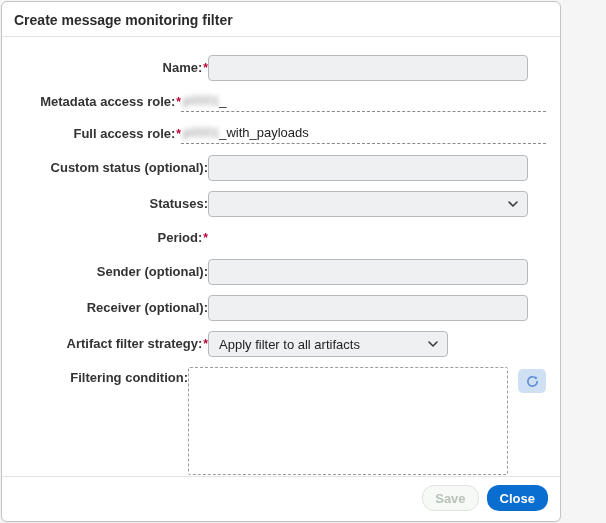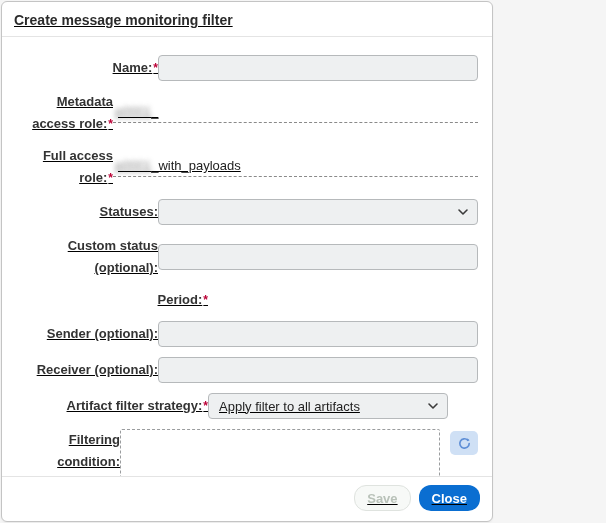--- a/index.html
+++ b/index.html
@@ -3,30 +3,29 @@
   <meta charset="utf-8">
   <style>
     * { box-sizing: border-box; margin: 0; padding: 0; }
     body {
       font-family: Arial, Helvetica, sans-serif;
       background: #f5f5f5;
       width: 606px;
       height: 523px;
     }
     .modal {
-      width: 492px;
+      width: 560px;
       height: 521px;
       background: #fff;
       border: 1px solid #c4c4c4;
       border-radius: 6px;
       margin: 1px;
       display: flex;
       flex-direction: column;
       box-shadow: 0 1px 2px rgba(0,0,0,0.05);
-      text-decoration: underline;
     }
     .modal-header {
       padding: 10px 12px 8px 12px;
       border-bottom: 1px solid #e4e4e4;
     }
     .modal-title {
       font-size: 14px;
       font-weight: 700;
       color: #2b2b2b;
     }
@@ -190,40 +189,40 @@
       </div>
       <div class="form-control-wrap">
         <div class="underline-input-wrap">
           <span class="blur">p0001</span><span>_with_payloads</span>
         </div>
       </div>
     </div>
 
     <div class="form-row">
       <div class="form-label">
+        <span>Custom status (optional):</span>
+      </div>
+      <div class="form-control-wrap">
+        <input class="text-input" value="" style="">
+      </div>
+    </div>
+
+    <div class="form-row">
+      <div class="form-label">
         <span>Statuses:</span>
       </div>
       <div class="form-control-wrap">
         <div class="select w-wide">
           <span></span>
           <span class="chev">
             <svg viewBox="0 0 12 12" width="12" height="12">
                 <path d="M2 4 L6 8 L10 4" stroke="#3b3b3b" stroke-width="1.6" fill="none" stroke-linecap="round" stroke-linejoin="round"></path>
               </svg>
           </span>
         </div>
-      </div>
-    </div>
-
-    <div class="form-row">
-      <div class="form-label">
-        <span>Custom status (optional):</span>
-      </div>
-      <div class="form-control-wrap">
-        <input class="text-input" value="" style="">
       </div>
     </div>
 
     <div class="form-row">
       <div class="form-label">
         <span>Period:</span><span class="req">*</span>
       </div>
     </div>
 
     <div class="form-row">

